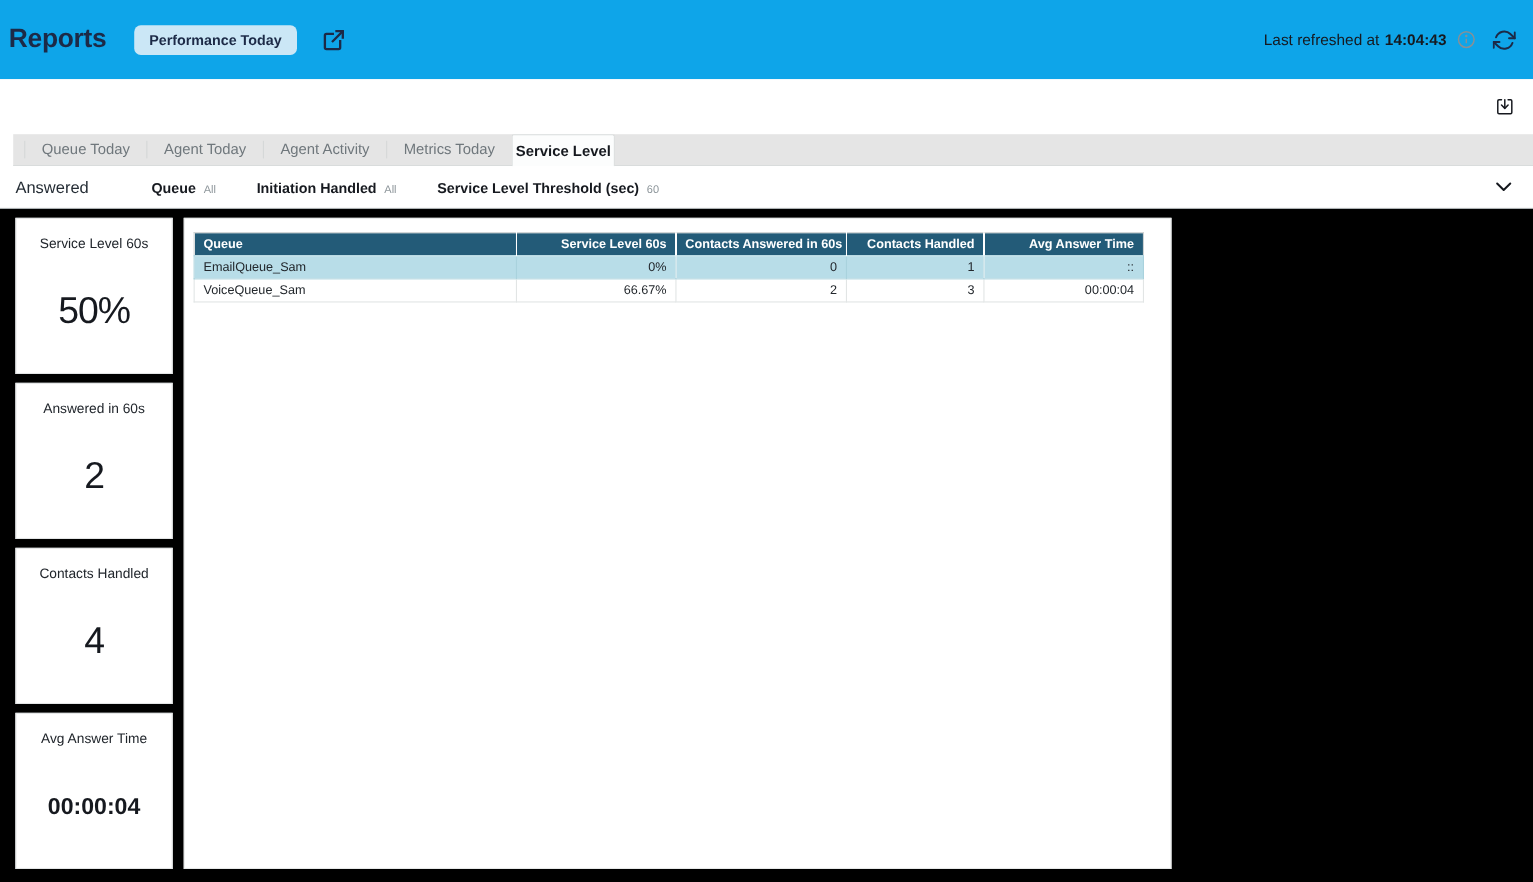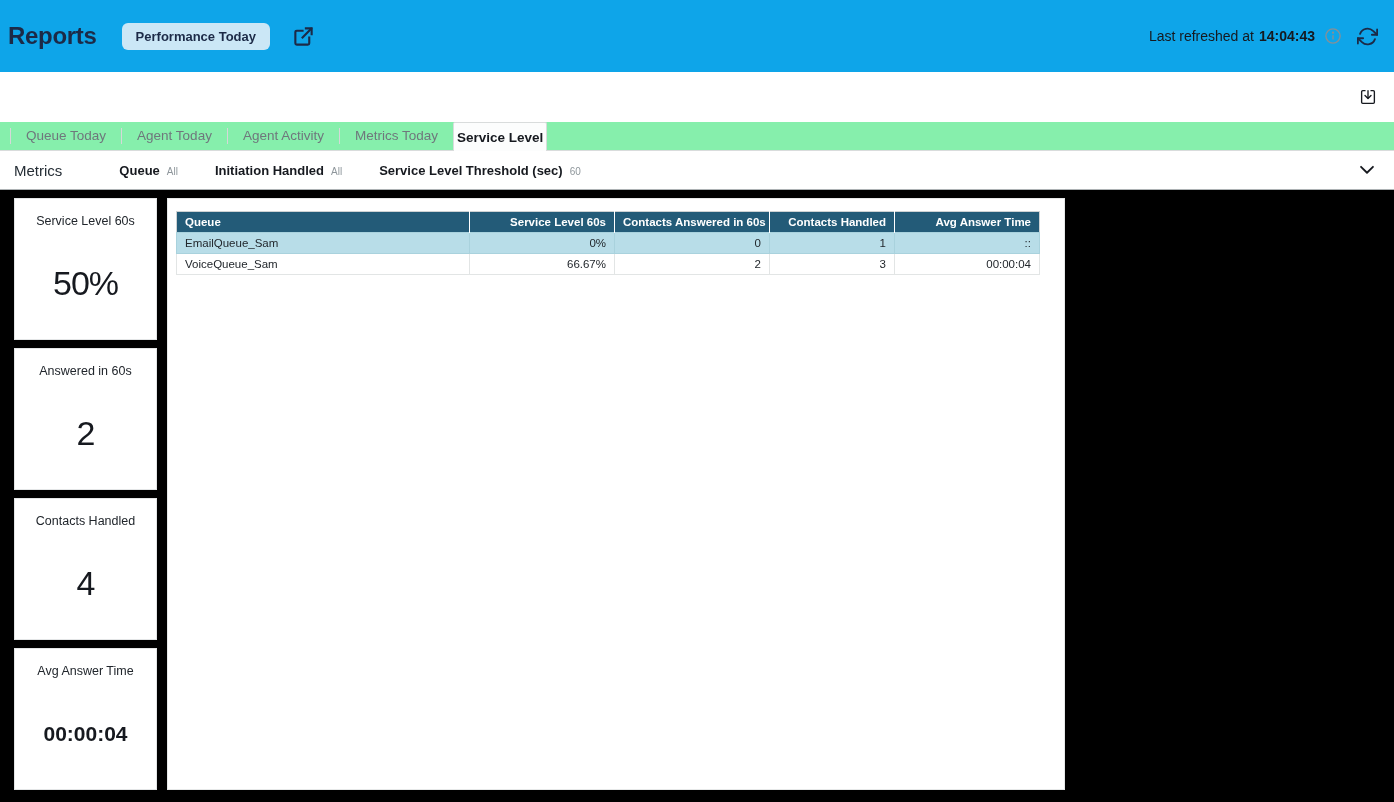--- a/index.html
+++ b/index.html
@@ -35,21 +35,21 @@
   .info-wrap { color:#879096; display:flex; }
   .refresh-btn { color:var(--accent-navy, #1c2a47); margin-left:6px; }
 
   
   .dash-white { background:#ffffff; flex:0 0 118px; display:flex; flex-direction:column; }
   .export-row { height:50px; display:flex; align-items:center; justify-content:flex-end; padding-right:17px; }
   .export-btn { color:#16191f; }
 
   .tab-bar {
     height:29px; display:flex; align-items:center; padding-left:10px;
-    border-bottom:1px solid #d9dcdc; background:#86efac;
+    border-bottom:1px solid #d9dcdc; background:#e5e5e5;margin-left:12px;
   }
   .tab-sep { width:1px; height:16px; background:#d5d8d8; align-self:center; }
   .tab {
     font-size:13.5px; color:#6f777c; padding:0 15px; line-height:28px;
     height:28px; cursor:pointer; white-space:nowrap;
   }
   .tab.active {
     color:#16191f; font-weight:bold; background:#fcfdfd;
     border:1px solid #d9dcdc; border-bottom:none; border-radius:2px 2px 0 0;
     height:30px; line-height:29px; margin-bottom:-1px; padding:0 3px;
@@ -158,21 +158,21 @@
       <span class="tab-sep"></span>
       <div class="tab">Agent Today</div>
       <span class="tab-sep"></span>
       <div class="tab">Agent Activity</div>
       <span class="tab-sep"></span>
       <div class="tab">Metrics Today</div>
       <div class="tab active">Service Level</div>
     </nav>
 
     <div class="controls-row">
-      <span class="controls-title">Metrics</span>
+      <span class="controls-title">Answered</span>
       <span class="ctl-group">
         <span class="ctl-label">Queue</span>
         <span class="ctl-value">All</span>
       </span>
       <span class="ctl-group">
         <span class="ctl-label">Initiation Handled</span>
         <span class="ctl-value">All</span>
       </span>
       <span class="ctl-group">
         <span class="ctl-label">Service Level Threshold (sec)</span>

